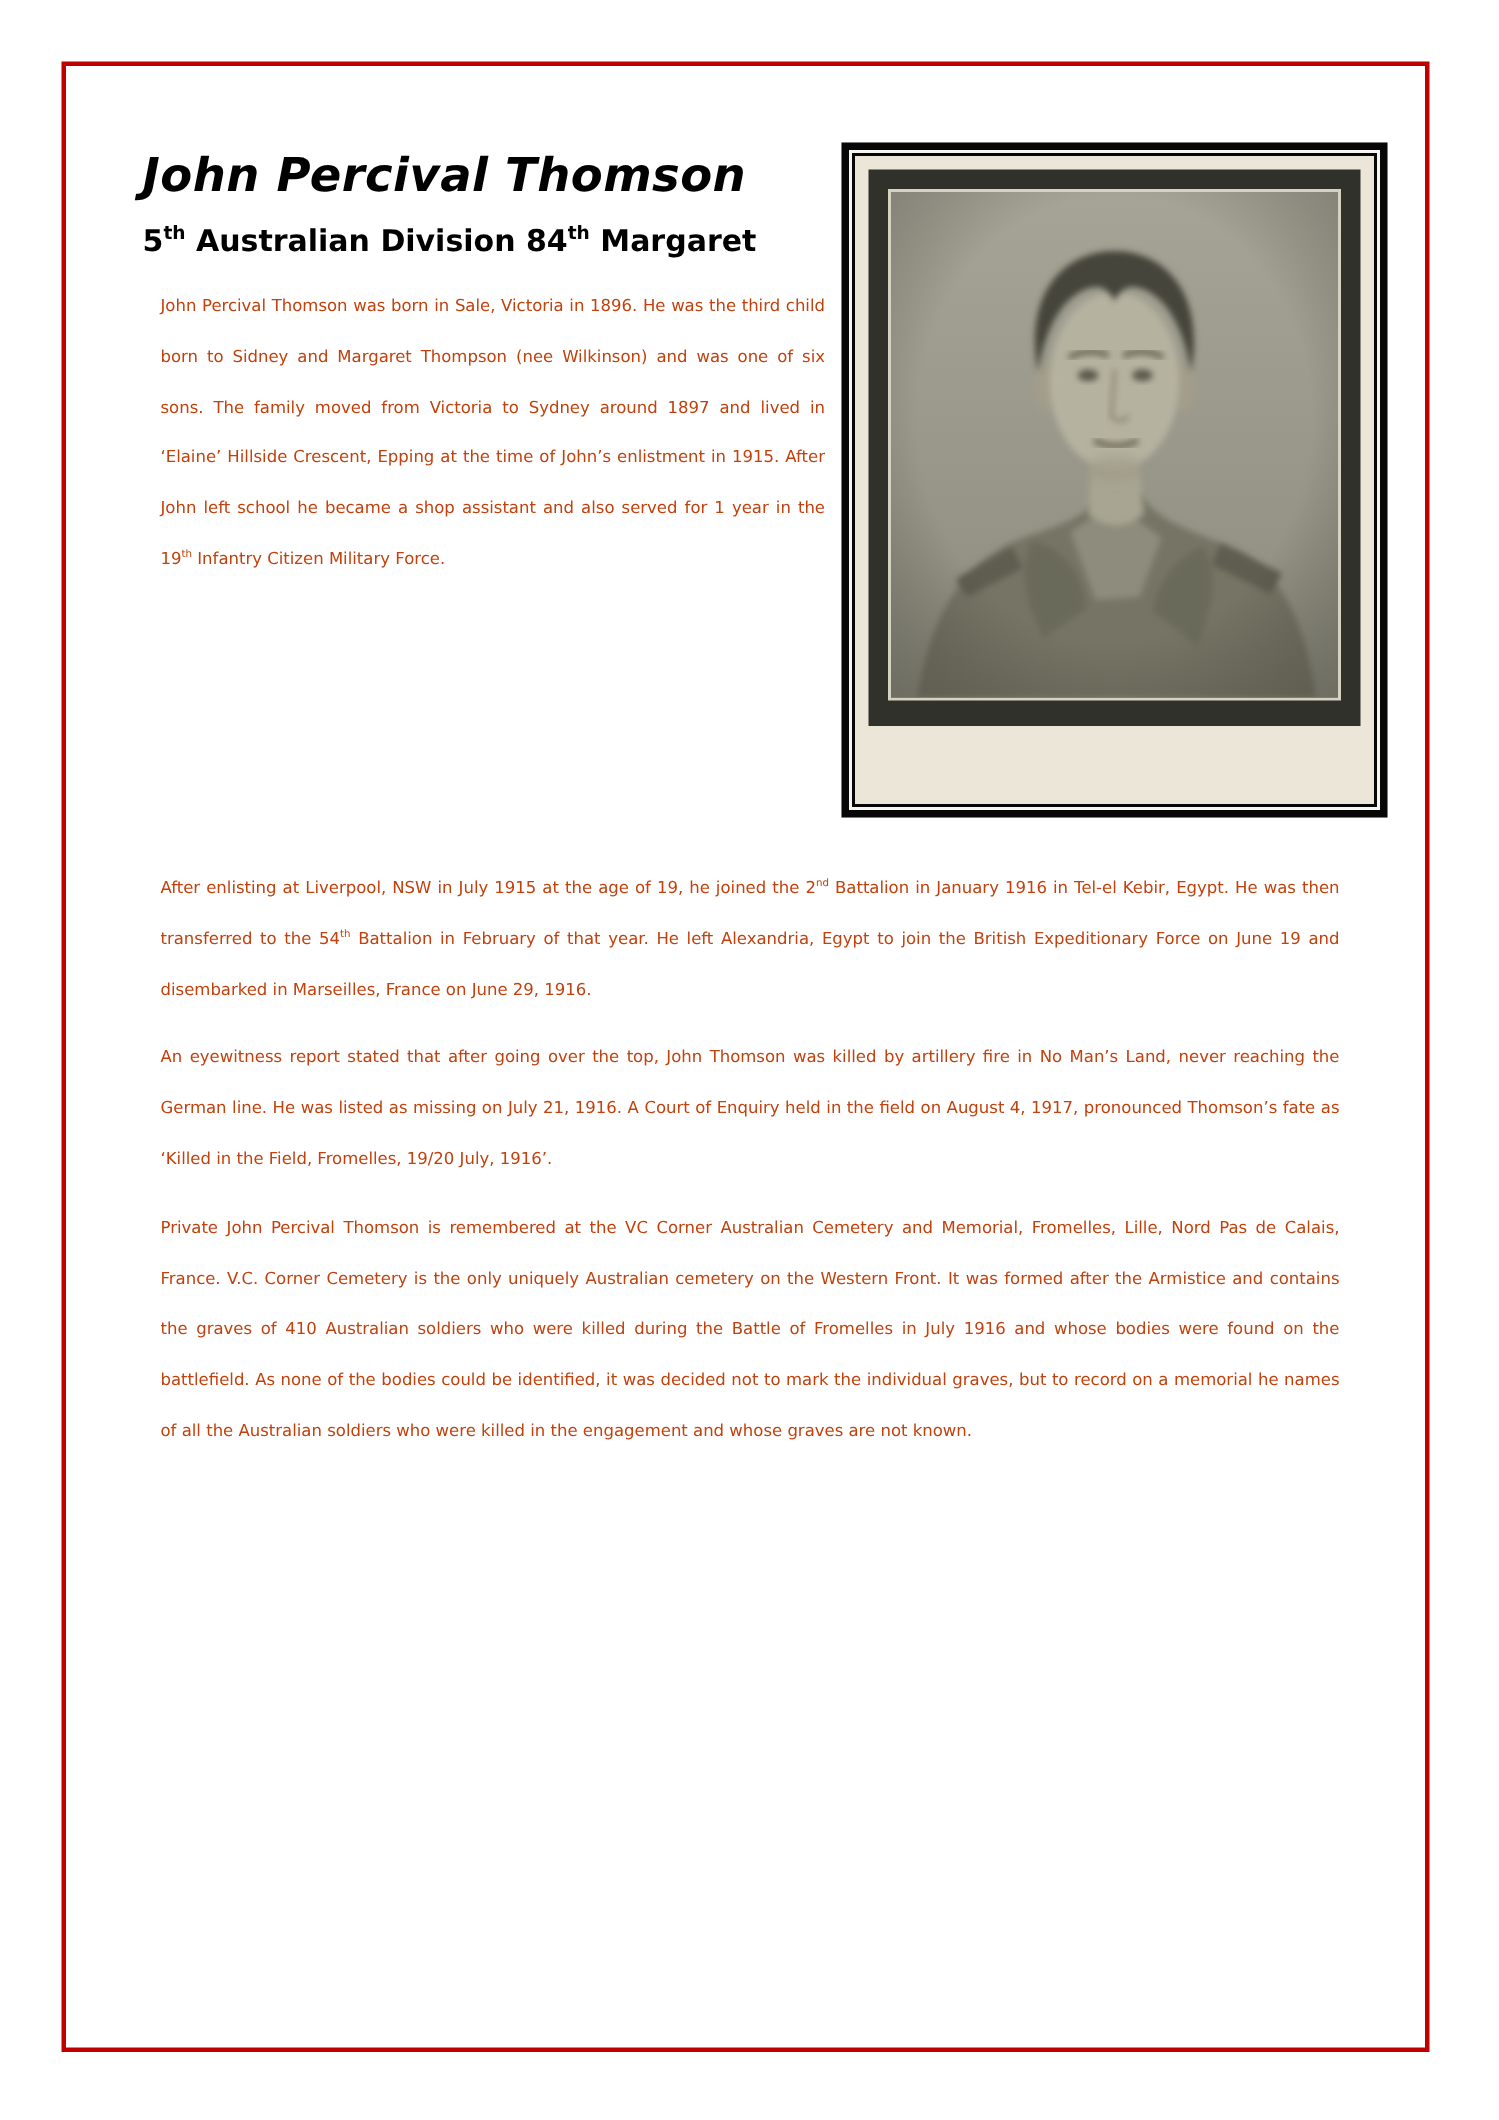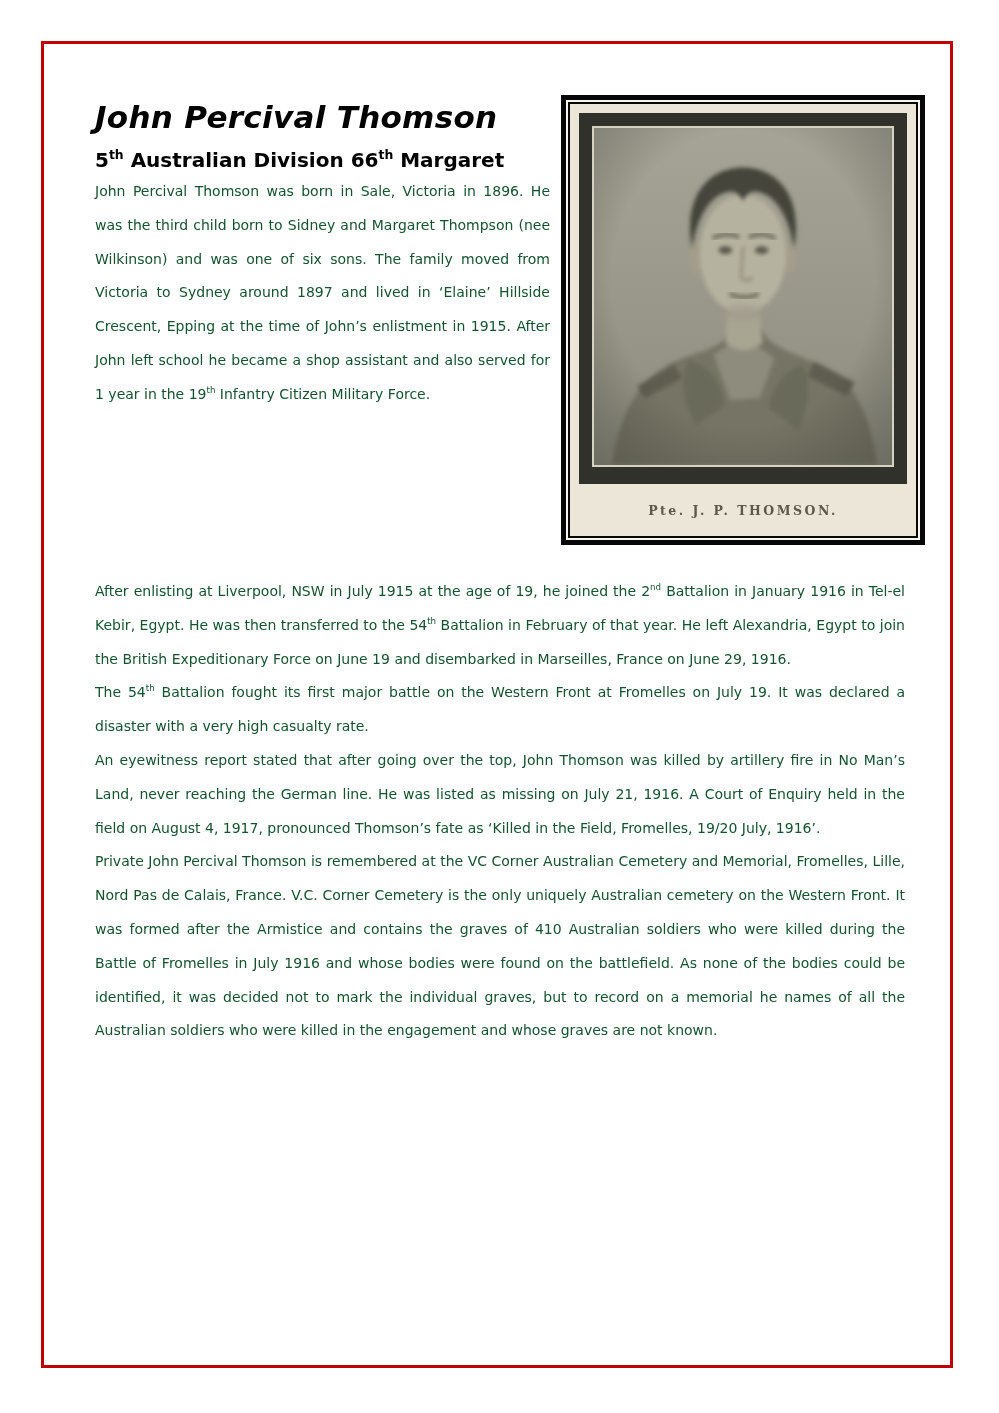--- a/index.html
+++ b/index.html
@@ -17,22 +17,22 @@
   }
   .page-title {
     font-size:31px; line-height:38px; font-weight:bold; color:#000;
     margin:6px 0 0; letter-spacing:0.3px;font-style:italic;
   }
   .page-subtitle {
     font-size:20px; line-height:30px; font-weight:bold; color:#000;
     margin:9px 0 0; white-space:nowrap;
   }
   p.body-par {
-    margin:0; text-align:justify; font-size:14px; line-height:33.8px;
-    color:#14532d;
+    margin:12px; text-align:justify; font-size:11px; line-height:33.8px;
+    color:#c2410c;
   }
   .first-par { margin-top:36px; }
   .p-gap { margin-top:34px; }
   .clear { clear:both; }
   sup { font-size:0.62em; line-height:0; }
 
   
   .photo-frame {
     float:right; width:364px; height:450px; box-sizing:border-box;
     margin:3px -20px 30px 11px;
@@ -120,30 +120,28 @@
 
               <path d="M 152 120 L 150 152 C 154 156 159 156 161 151" stroke="#948f7d" stroke-width="3" fill="none" filter="url(#soft)"></path>
 
               <path d="M 138 168 C 148 173 160 173 168 168" stroke="#6f6a5a" stroke-width="4" fill="none" filter="url(#soft)"></path>
 
               <ellipse cx="152" cy="187" rx="20" ry="8" fill="#9c9786" opacity="0.6" filter="url(#soft2)"></ellipse>
               <rect width="304" height="342" fill="url(#vig)"></rect>
             </svg>
           </div>
         </div>
-        <div class="photo-caption">Pte. J. P. THOMSON.</div>
       </div>
     </div>
 
     <h1 class="page-title">John Percival Thomson</h1>
-    <div class="page-subtitle"><span>5</span><sup>th</sup><span> Australian Division 66</span><sup>th</sup><span> Margaret</span></div>
+    <div class="page-subtitle"><span>5</span><sup>th</sup><span> Australian Division 84</span><sup>th</sup><span> Margaret</span></div>
 
     <p class="body-par first-par"><span>John Percival Thomson was born in Sale, Victoria in 1896. He was the third child born to Sidney and Margaret Thompson (nee Wilkinson) and was one of six sons. The family moved from Victoria to Sydney around 1897 and lived in ‘Elaine’ Hillside Crescent, Epping at the time of John’s enlistment in 1915. After John left school he became a shop assistant and also served for 1 year in the 19</span><sup>th</sup><span> Infantry Citizen Military Force.</span></p>
 
     <p class="body-par clear" style="margin-top:32px;"><span>After enlisting at Liverpool, NSW in July 1915 at the age of 19, he joined the 2</span><sup>nd</sup><span> Battalion in January 1916 in Tel-el Kebir, Egypt. He was then transferred to the 54</span><sup>th</sup><span> Battalion in February of that year. He left Alexandria, Egypt to join the British Expeditionary Force on June 19 and disembarked in Marseilles, France on June 29, 1916.</span></p>
 
-    <p class="body-par p-gap"><span>The 54</span><sup>th</sup><span> Battalion fought its first major battle on the Western Front at Fromelles on July 19. It was declared a disaster with a very high casualty rate.</span></p>
     <p class="body-par"><span>An eyewitness report stated that after going over the top, John Thomson was killed by artillery fire in No Man’s Land, never reaching the German line. He was listed as missing on July 21, 1916. A Court of Enquiry held in the field on August 4, 1917, pronounced Thomson’s fate as ‘Killed in the Field, Fromelles, 19/20 July, 1916’.</span></p>
 
     <p class="body-par p-gap"><span>Private John Percival Thomson is remembered at the VC Corner Australian Cemetery and Memorial, Fromelles, Lille, Nord Pas de Calais, France. V.C. Corner Cemetery is the only uniquely Australian cemetery on the Western Front. It was formed after the Armistice and contains the graves of 410 Australian soldiers who were killed during the Battle of Fromelles in July 1916 and whose bodies were found on the battlefield. As none of the bodies could be identified, it was decided not to mark the individual graves, but to record on a memorial he names of all the Australian soldiers who were killed in the engagement and whose graves are not known.</span></p>
 
   </div>
 </div>
 
 </body></html>

